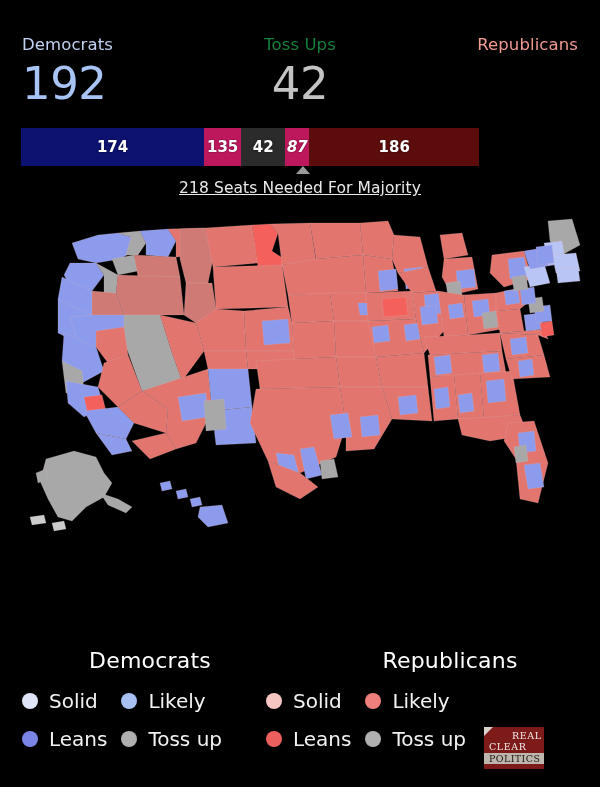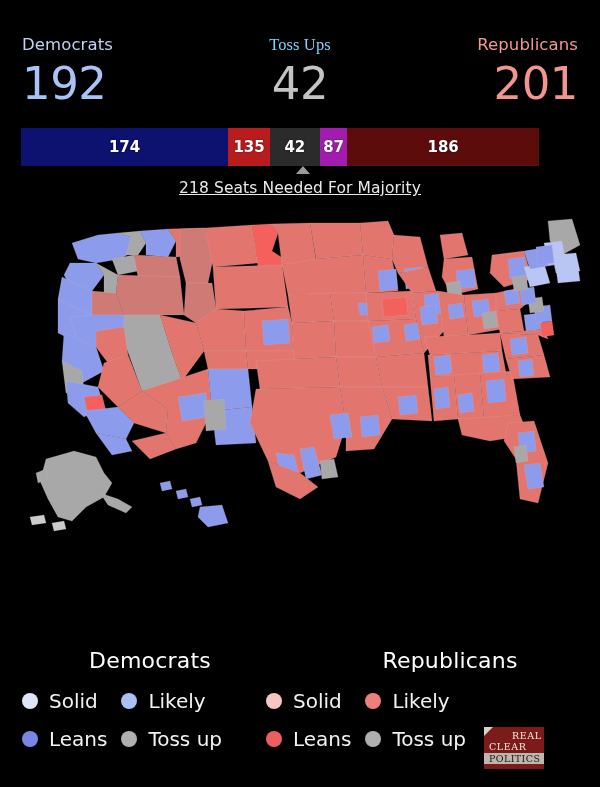--- a/index.html
+++ b/index.html
@@ -35,56 +35,56 @@
   .count-value {
     font-size: 45px;
     font-weight: 400;
     line-height: 1.05;
     display: block;
     margin-top: 6px;
     letter-spacing: -0.5px;
   }
   .dem-label { color: #c2d2f2; }
   .dem-value { color: #a8c4f5; }
-  .toss-label { color: #7dd3fc; font-family: Liberation Serif, serif; }
+  .toss-label { color: #15803d; }
   .toss-value { color: #c3c3c3; }
   .rep-label { color: #f09a94; }
   .rep-value { color: #f1958e; }
 
   
   #seat-bar-wrap {
     position: relative;
     margin: 21px auto 0 auto;
     width: 558px;
   }
   #seat-bar {
     display: flex;
-    width: 518px;
+    width: 458px;
     height: 38px;
     overflow: hidden;
   }
   .seg {
     position: relative;
     display: flex;
     align-items: center;
     justify-content: center;
     overflow: hidden;
     min-width: 0;
   }
   .seg-label {
     font-size: 15px;
     font-weight: 700;
     color: #ffffff;
     white-space: nowrap;
     text-shadow: 0 0 2px rgba(0,0,0,0.55);
   }
   #seg-dem-solid  { background: #0d1170; }
-  #seg-dem-lean   { background: #b91c1c; }
+  #seg-dem-lean   { background: #be185d; }
   #seg-tossup     { background: #2b2b2b; }
-  #seg-rep-lean   { background: #a21caf; }
+  #seg-rep-lean   { background: #be185d; font-style: italic; }
   #seg-rep-solid  { background: #5d0c0c; }
 
   #majority-marker {
     position: absolute;
     left: 275px;
     top: 38px;
     width: 0; height: 0;
     border-left: 7px solid transparent;
     border-right: 7px solid transparent;
     border-bottom: 8px solid #9a9a9a;
@@ -199,21 +199,20 @@
   <div class="count-col left">
     <span class="count-label dem-label">Democrats</span>
     <span class="count-value dem-value">192</span>
   </div>
   <div class="count-col">
     <span class="count-label toss-label">Toss Ups</span>
     <span class="count-value toss-value">42</span>
   </div>
   <div class="count-col right">
     <span class="count-label rep-label">Republicans</span>
-    <span class="count-value rep-value">201</span>
   </div>
 </div>
 
 <div id="seat-bar-wrap">
   <div id="seat-bar">
     <div class="seg" id="seg-dem-solid" style="flex:174 1 0">
       <span class="seg-label">174</span>
     </div>
     <div class="seg" id="seg-dem-lean" style="flex:35 1 0">
       <span class="seg-label">135</span>

